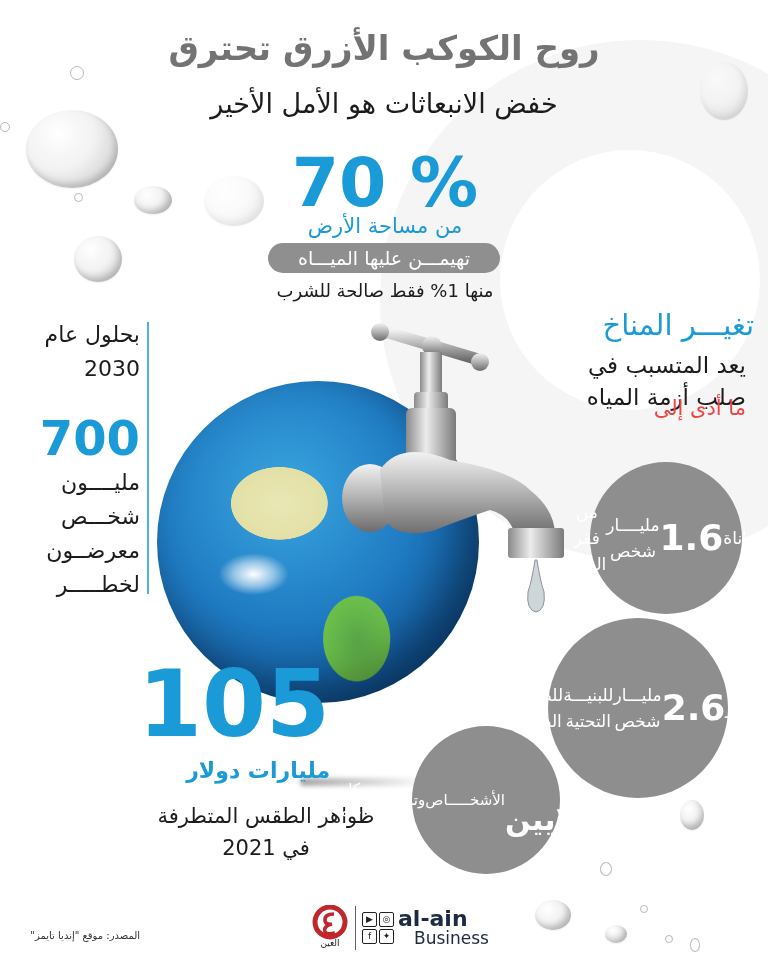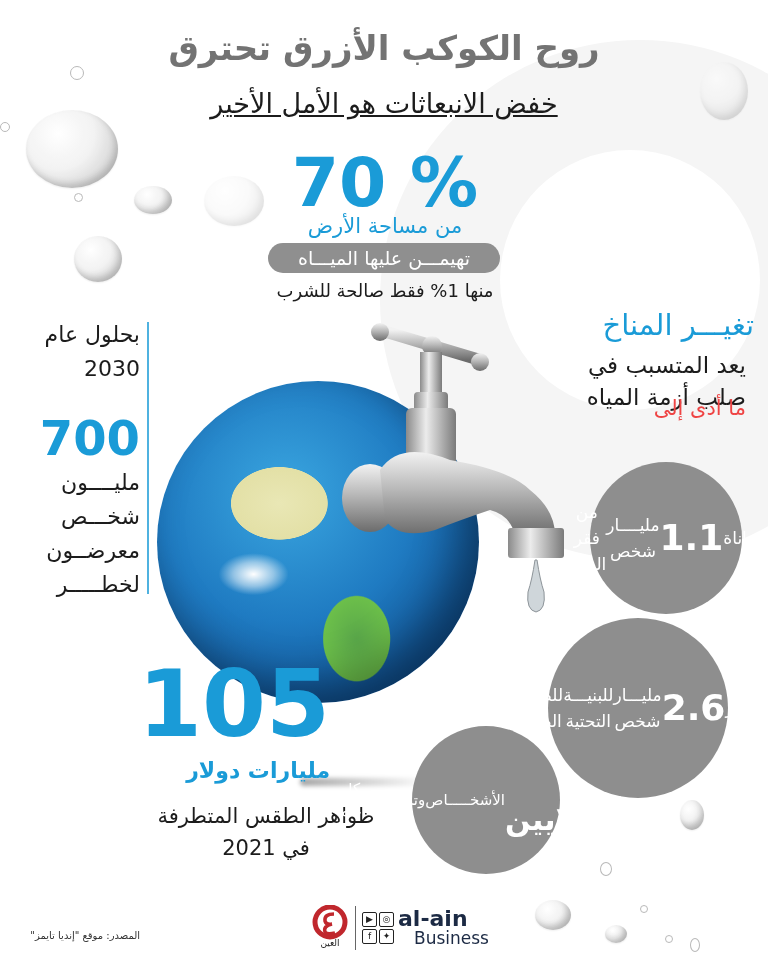--- a/index.html
+++ b/index.html
@@ -25,21 +25,21 @@
     border: 1.5px solid #b9b9b9; background: transparent;
   }
   .abs { position: absolute; }
   .title {
     top: 28px; left: 0; width: 768px; text-align: center;
     color: #737373; font-weight: bold; font-size: 34px; letter-spacing: 0;
     font-family: "DejaVu Sans", sans-serif;
   }
   .subtitle {
     top: 88px; left: 0; width: 768px; text-align: center;
-    color: #1c1c1c; font-size: 27px; text-decoration: underline;
+    color: #1c1c1c; font-size: 27px;
   }
   .big70 {
     top: 148px; left: 290px; width: 190px; text-align: center;
     color: #1a9bd7; font-weight: bold; font-size: 68px; line-height: 70px; direction: ltr;
   }
   .earth-area {
     top: 214px; left: 270px; width: 230px; text-align: center;
     color: #1a9bd7; font-size: 21px;
   }
   .pill {
@@ -202,21 +202,21 @@
 <div class="abs big105">105</div>
 <div class="abs shadow-line"></div>
 <div class="abs billions">مليارات دولار</div>
 <div class="abs cost-text">
   <div>ظواهر الطقس المتطرفة</div>
   <div>في 2021</div>
 </div>
 
 <div class="circle" style="top:462px; left:590px; width:152px; height:152px;">
   <div class="lbl">معاناة</div>
-  <div class="num">1.1</div>
+  <div class="num">1.6</div>
   <div class="sub">مليــــار شخص</div>
   <div class="sub">من فقر المياه</div>
 </div>
 <div class="circle" style="top:618px; left:548px; width:180px; height:180px;">
   <div class="lbl">افتقار</div>
   <div class="num">2.6</div>
   <div class="sub">مليـــار شخص</div>
   <div class="sub">للبنيـــة التحتية</div>
   <div class="sub">للصرف الصحي</div>
 </div>

